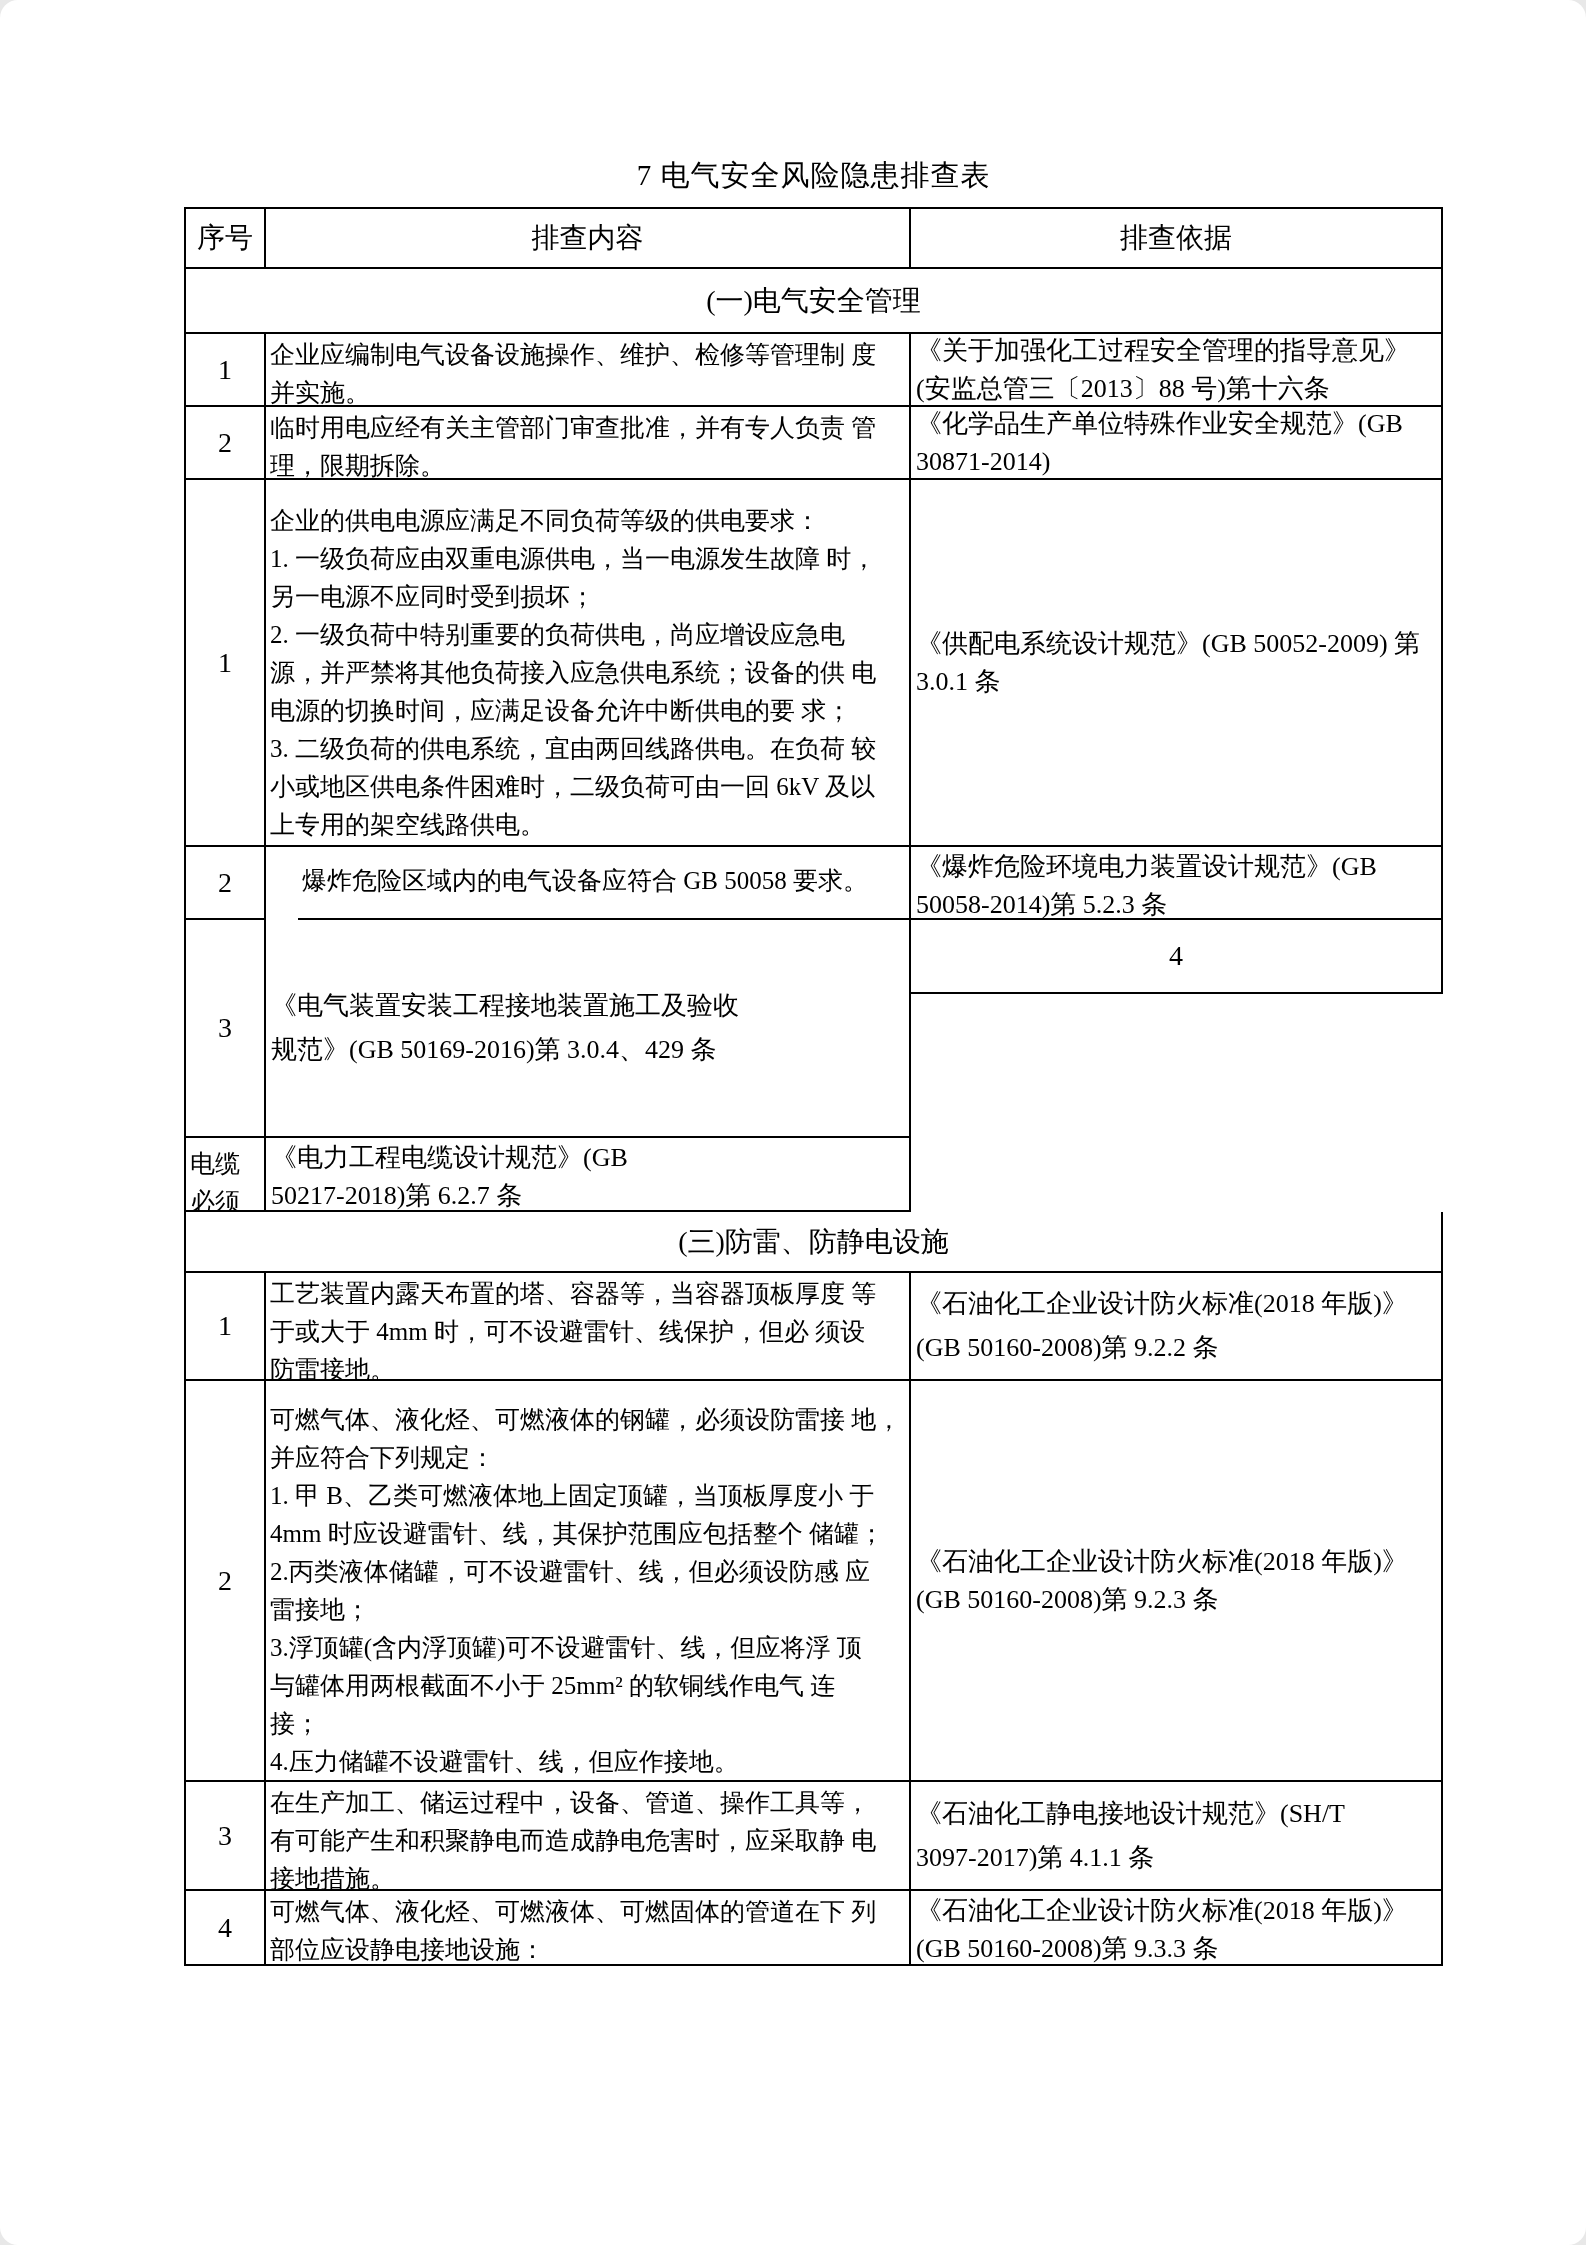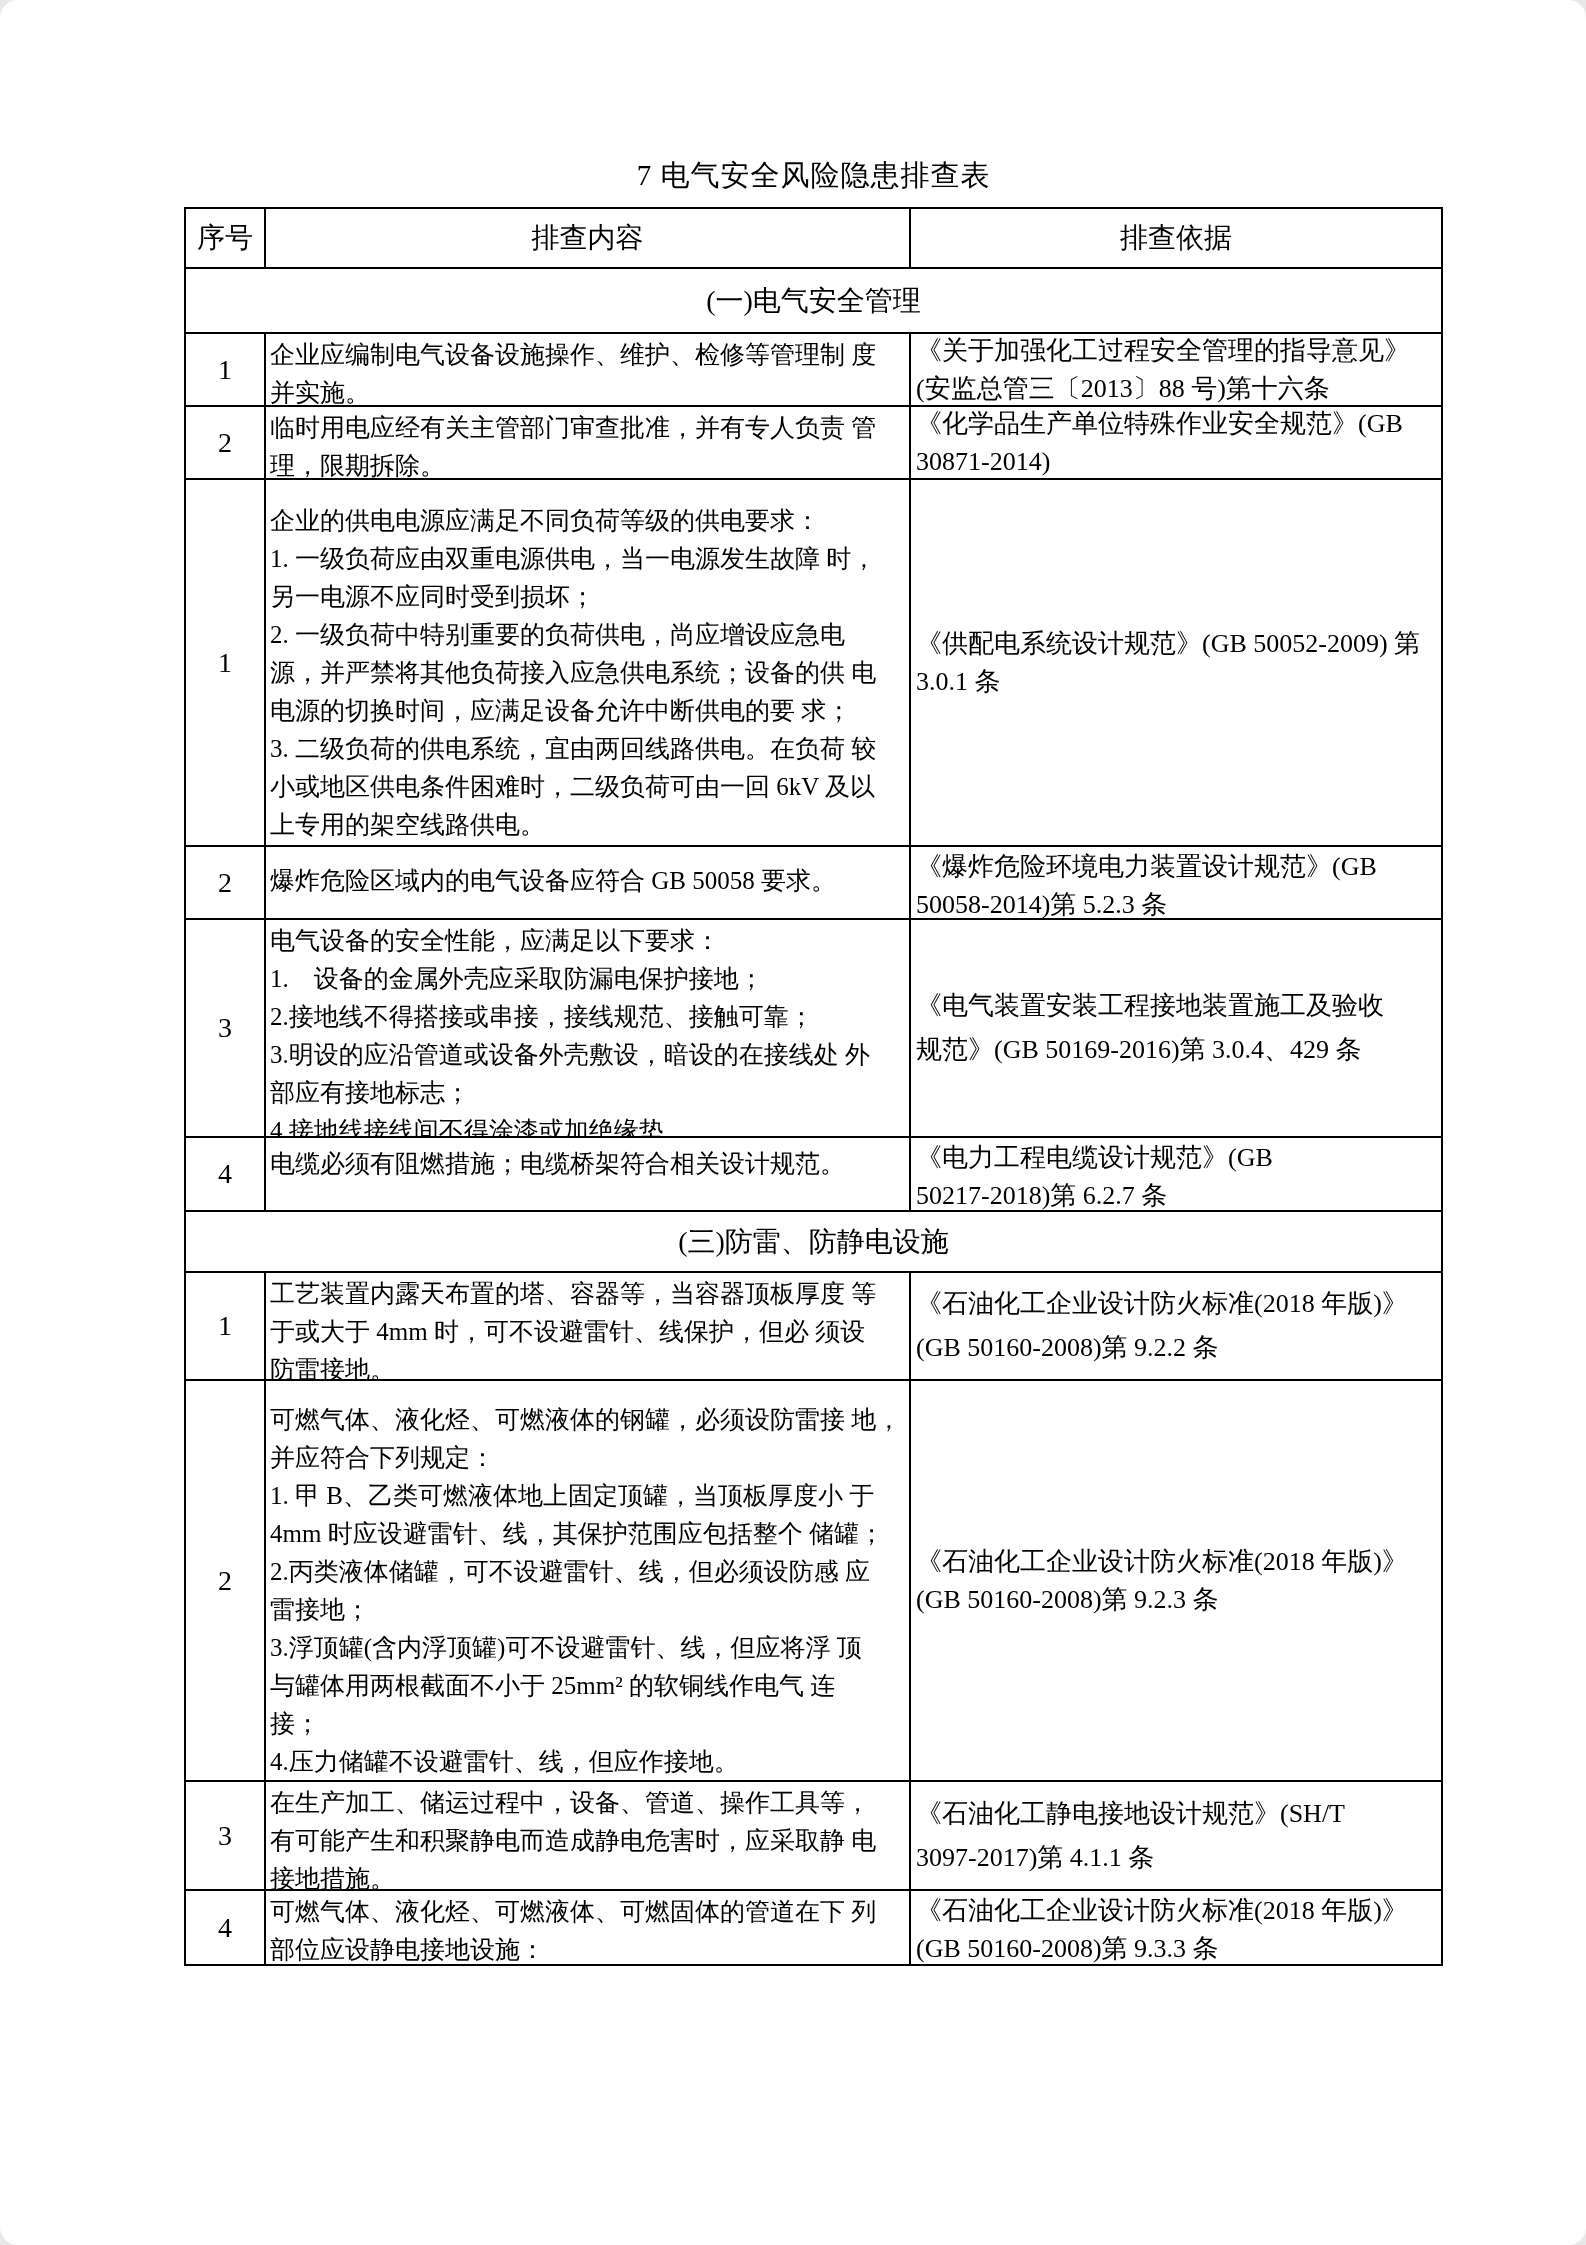--- a/index.html
+++ b/index.html
@@ -31,21 +31,21 @@
   
   .hd  { display:flex; align-items:center; justify-content:center; font-size:28px; }
   .no  { display:flex; align-items:center; justify-content:center; font-size:28px; }
   .sec { grid-column:1 / -1; display:flex; align-items:center; justify-content:center; font-size:28px; }
   .ct  { font-size:25px; line-height:38px; padding:2px 2px 12px 4px; white-space:pre-wrap; }
   .bs  { font-size:26px; line-height:38px; padding-left:5px; padding-right:2px; white-space:pre-wrap; }
   .b-mid { display:flex; align-items:center; }
   .b-top { padding-top:1px; }
   .lh44  { line-height:44px; }
   .pt7  { padding-top:7px; }
-  .pt15 { padding-top:15px; }
+  .pt15 { padding-top:15px;margin-left:32px; }
   .pt20 { padding-top:20px; }
   .pt22 { padding-top:22px; }
 </style>
 </head>
 <body>
 
 <div class="page">
 
   <div class="doc-title">7 电气安全风险隐患排查表</div>
 
@@ -82,26 +82,20 @@
 上专用的架空线路供电。</div>
     <div class="cell h367 bs b-mid">《供配电系统设计规范》(GB 50052-2009) 第
 3.0.1 条</div>
 
     <div class="cell h73 no">2</div>
     <div class="cell h73 ct pt15">爆炸危险区域内的电气设备应符合 GB 50058 要求。</div>
     <div class="cell h73 bs b-top">《爆炸危险环境电力装置设计规范》(GB
 50058-2014)第 5.2.3 条</div>
 
     <div class="cell h218 no">3</div>
-    <div class="cell h218 ct">电气设备的安全性能，应满足以下要求：
-1.    设备的金属外壳应采取防漏电保护接地；
-2.接地线不得搭接或串接，接线规范、接触可靠；
-3.明设的应沿管道或设备外壳敷设，暗设的在接线处 外
-部应有接地标志；
-4.接地线接线间不得涂漆或加绝缘垫。</div>
     <div class="cell h218 bs b-mid lh44">《电气装置安装工程接地装置施工及验收
 规范》(GB 50169-2016)第 3.0.4、429 条</div>
 
     <div class="cell h74 no">4</div>
     <div class="cell h74 ct pt7">电缆必须有阻燃措施；电缆桥架符合相关设计规范。</div>
     <div class="cell h74 bs b-top">《电力工程电缆设计规范》(GB
 50217-2018)第 6.2.7 条</div>
 
     <div class="cell h61 sec">(三)防雷、防静电设施</div>
 

